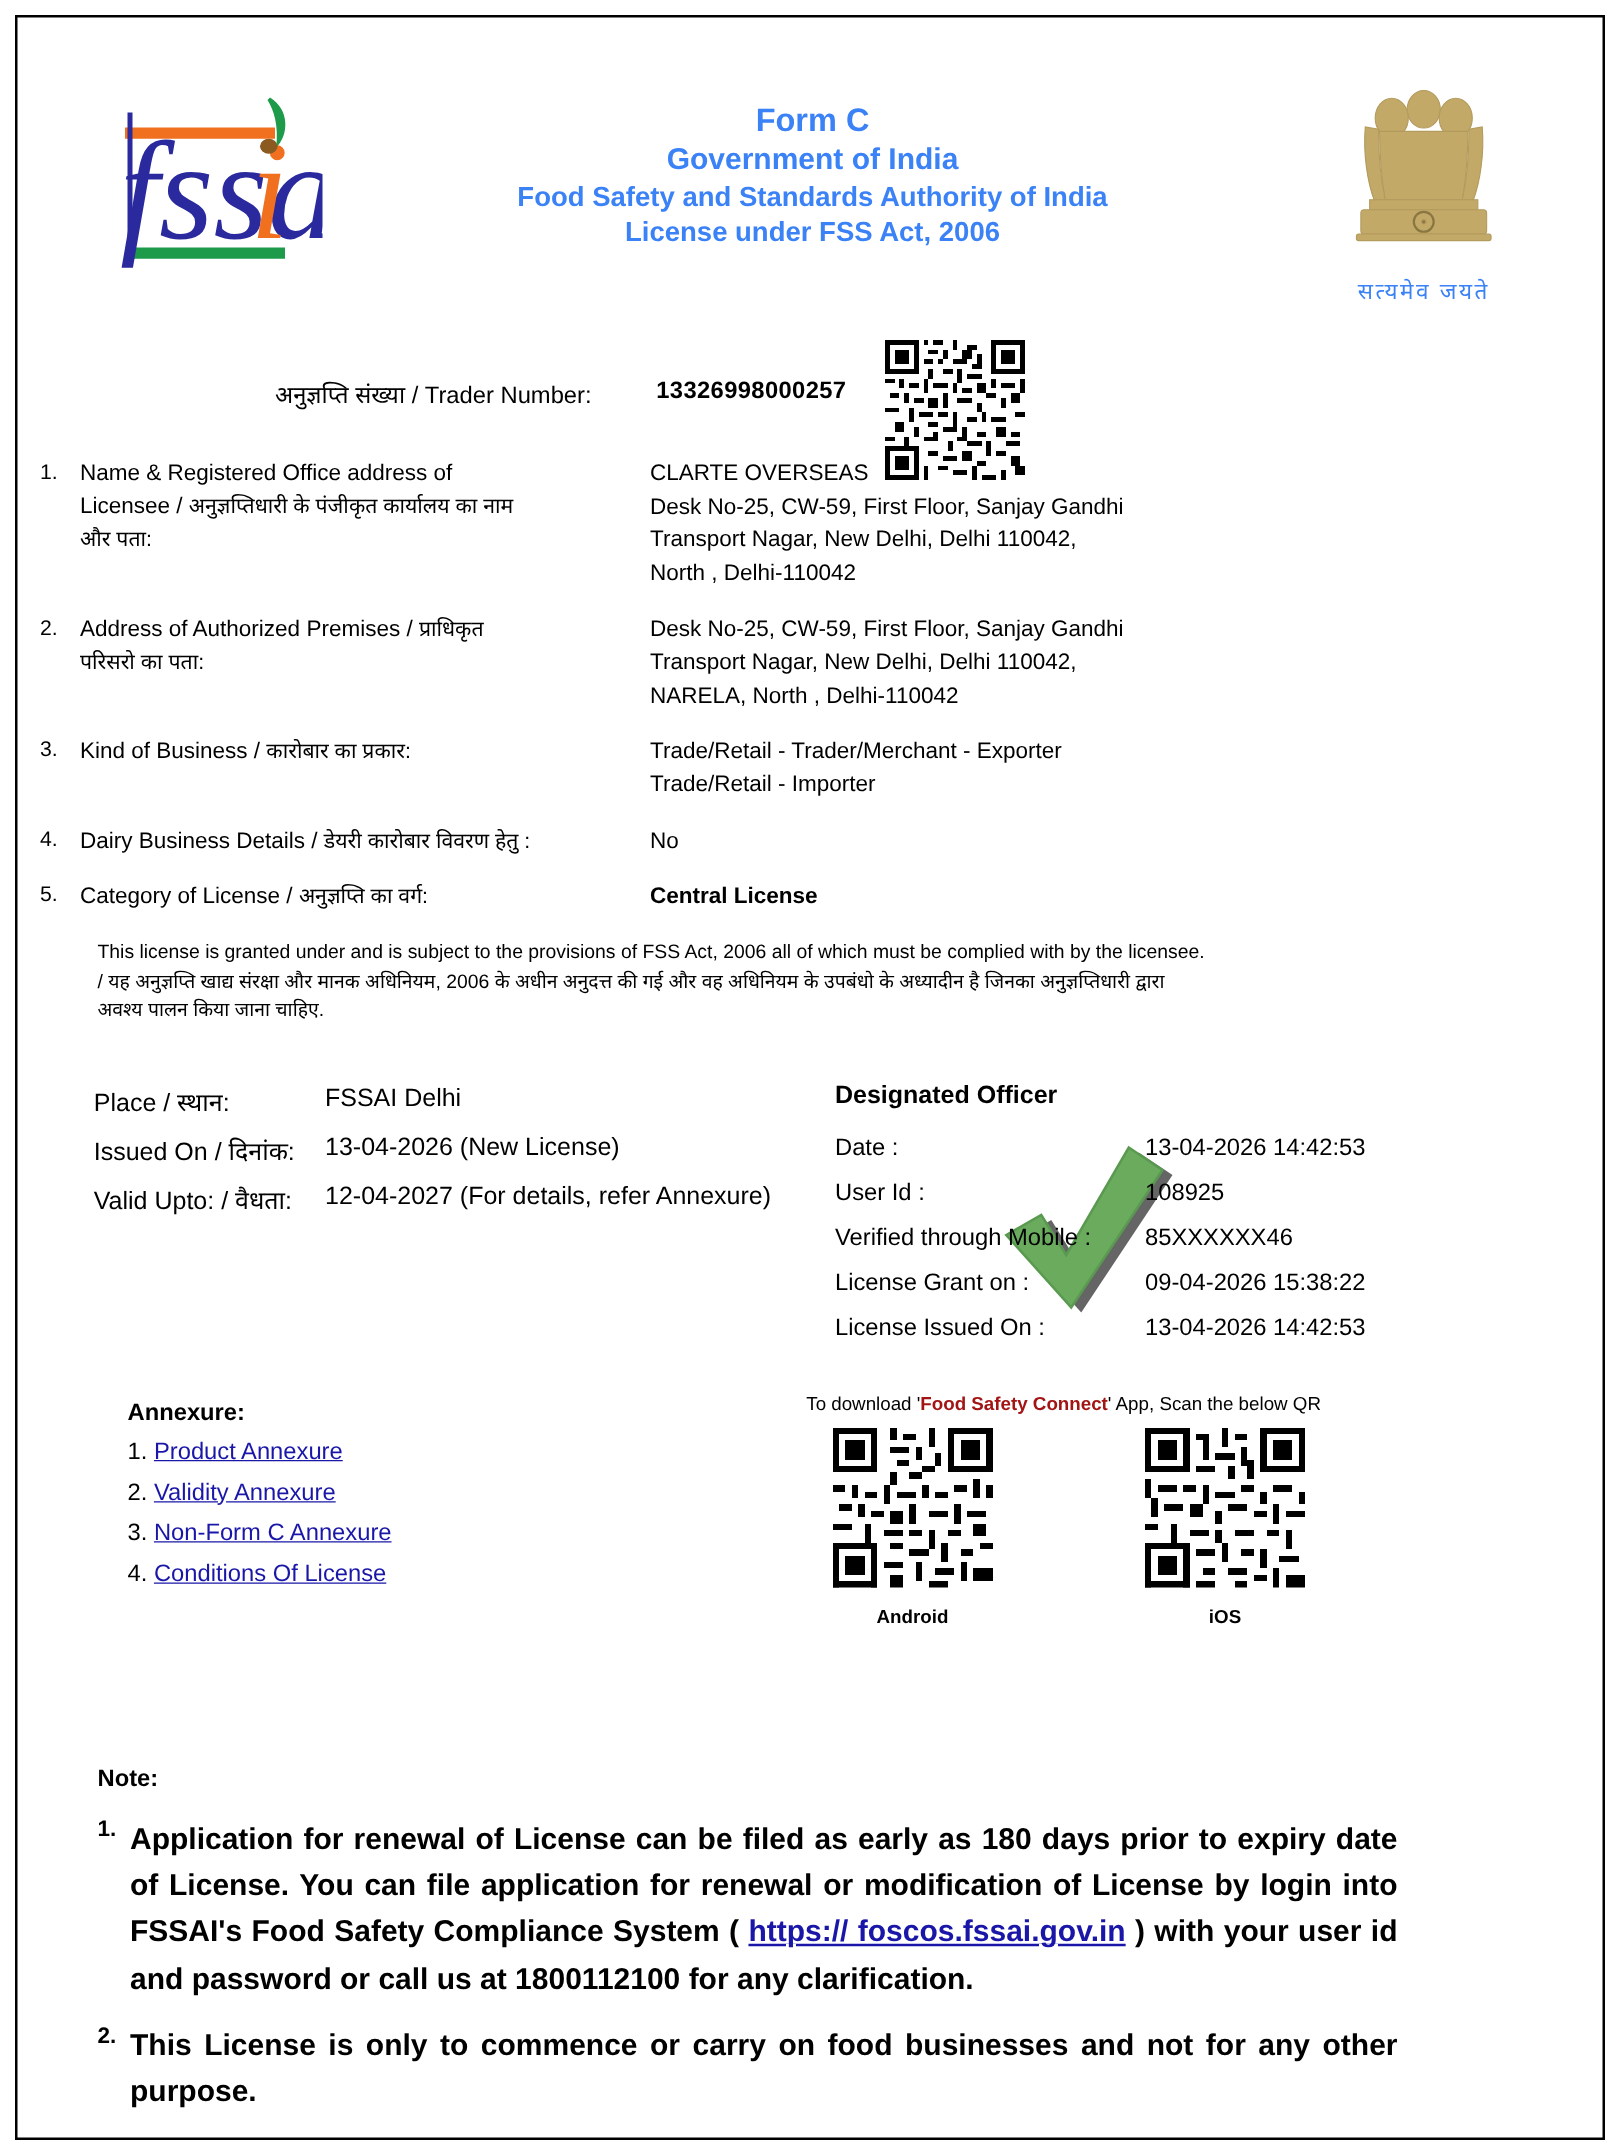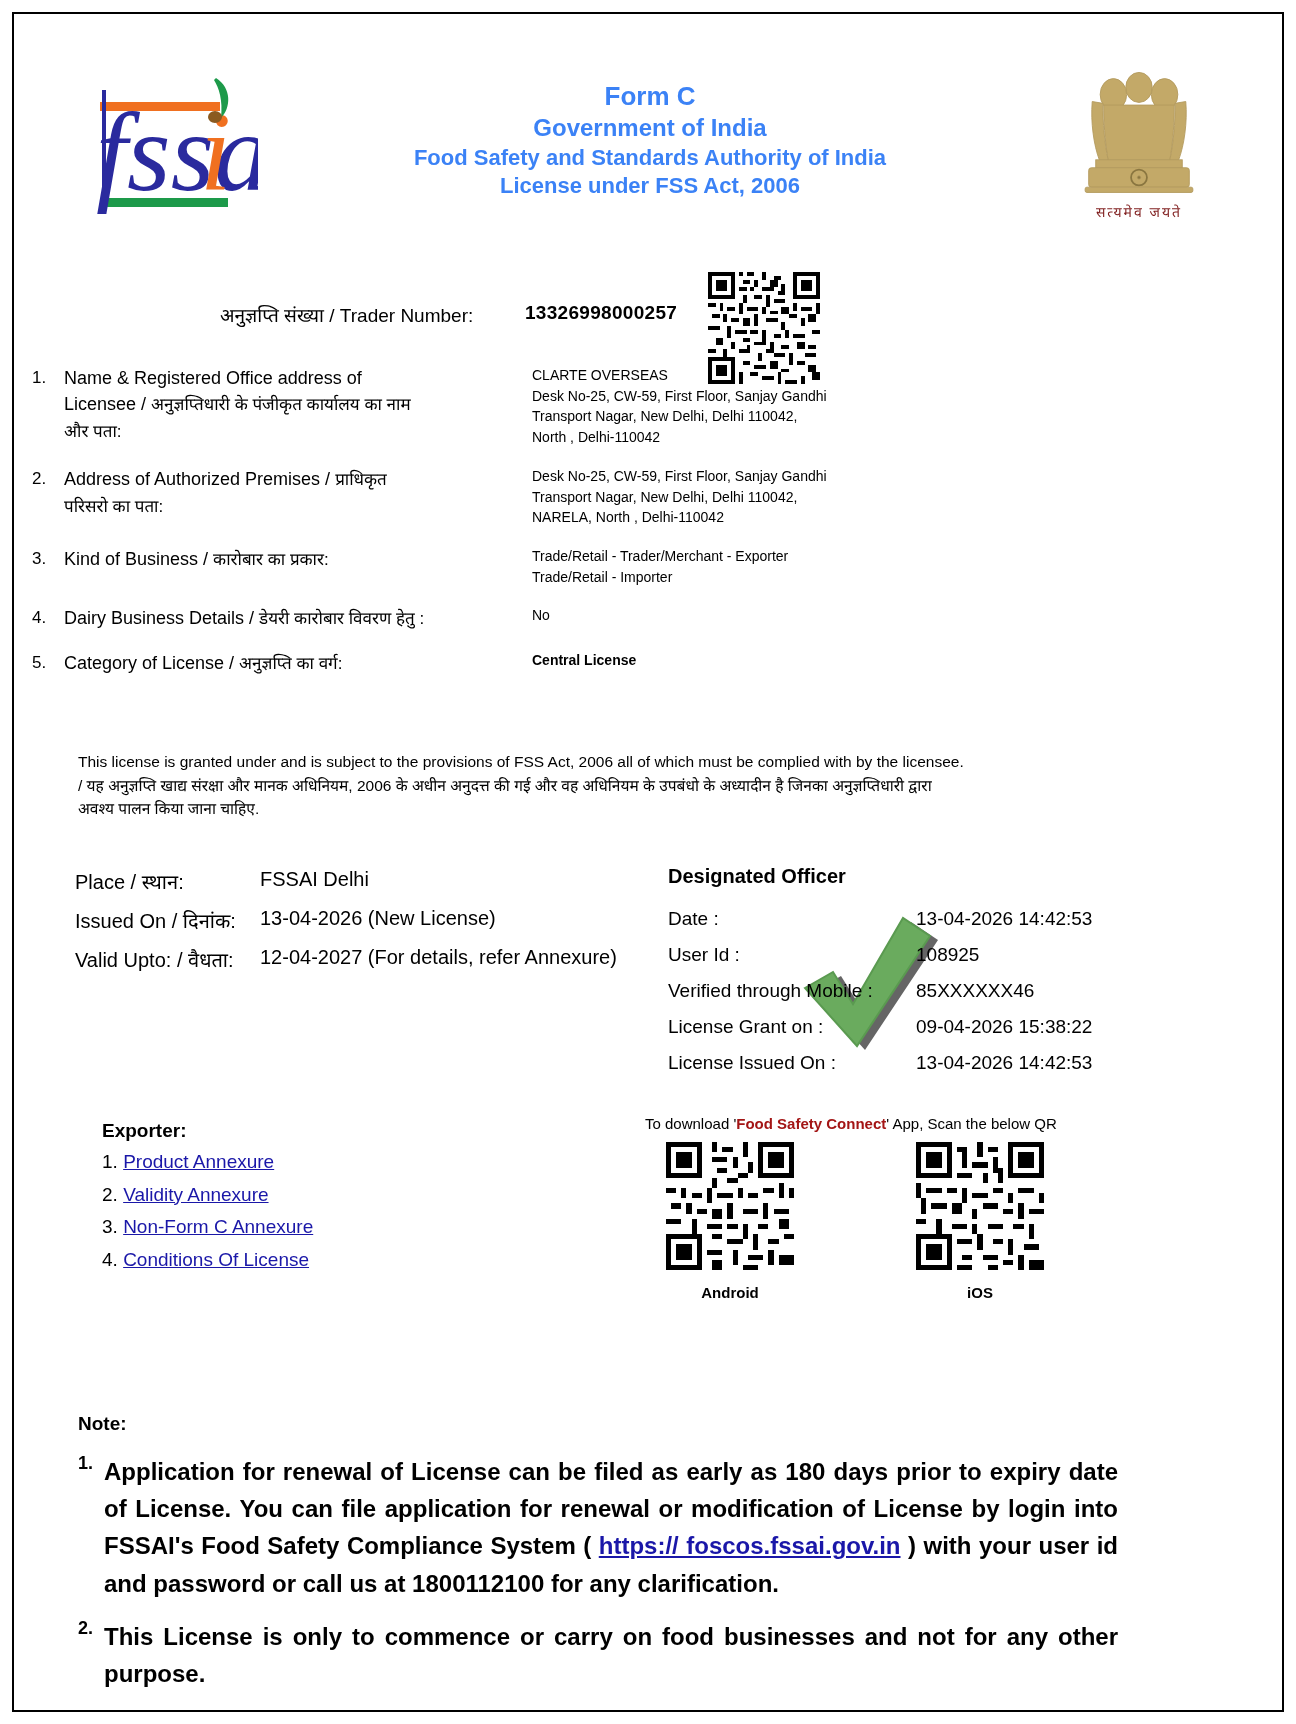--- a/index.html
+++ b/index.html
@@ -67,24 +67,24 @@
   .t4 { font-size: 22px; }
 
   .emblem {
     position: absolute;
     right: 62px;
     top: 48px;
     width: 150px;
     text-align: center;
   }
   .emblem-caption {
-    font-size: 14px;
-    color: #7f1d1d;
+    font-size: 18px;
+    color: #3b82f6;
     letter-spacing: 2px;
-    margin-top: 2px;
+    margin-top: 19px;
   }
 
   
   .licno-row {
     position: absolute;
     left: 0;
     top: 262px;
     width: 100%;
     height: 100px;
   }
@@ -128,24 +128,23 @@
     box-sizing: border-box;
     padding-top: 3px;
   }
   .item-label {
     width: 450px;
     font-size: 18px;
     line-height: 1.45;
   }
   .item-value {
     flex: 1;
-    font-size: 14px;
+    font-size: 18px;
     line-height: 1.48;
     padding-left: 6px;
-    margin-left: 12px;
   }
   .item-value.bold { font-weight: bold; }
   .hindi { font-size: 17px; }
 
   
   .disclaimer {
     position: absolute;
     left: 58px;
     top: 730px;
     width: 890px;
@@ -544,21 +543,21 @@
         <div class="of-label">License Grant on :</div>
         <div class="of-value">09-04-2026 15:38:22</div>
       </div>
       <div class="of-row">
         <div class="of-label">License Issued On :</div>
         <div class="of-value">13-04-2026 14:42:53</div>
       </div>
     </div>
 
     <div class="annex-block">
-      <div class="annex-title">Exporter:</div>
+      <div class="annex-title">Annexure:</div>
       <div class="annex-item">
         <span>1.</span>
         <span class="annex-link">Product Annexure</span>
       </div>
       <div class="annex-item">
         <span>2.</span>
         <span class="annex-link">Validity Annexure</span>
       </div>
       <div class="annex-item">
         <span>3.</span>

